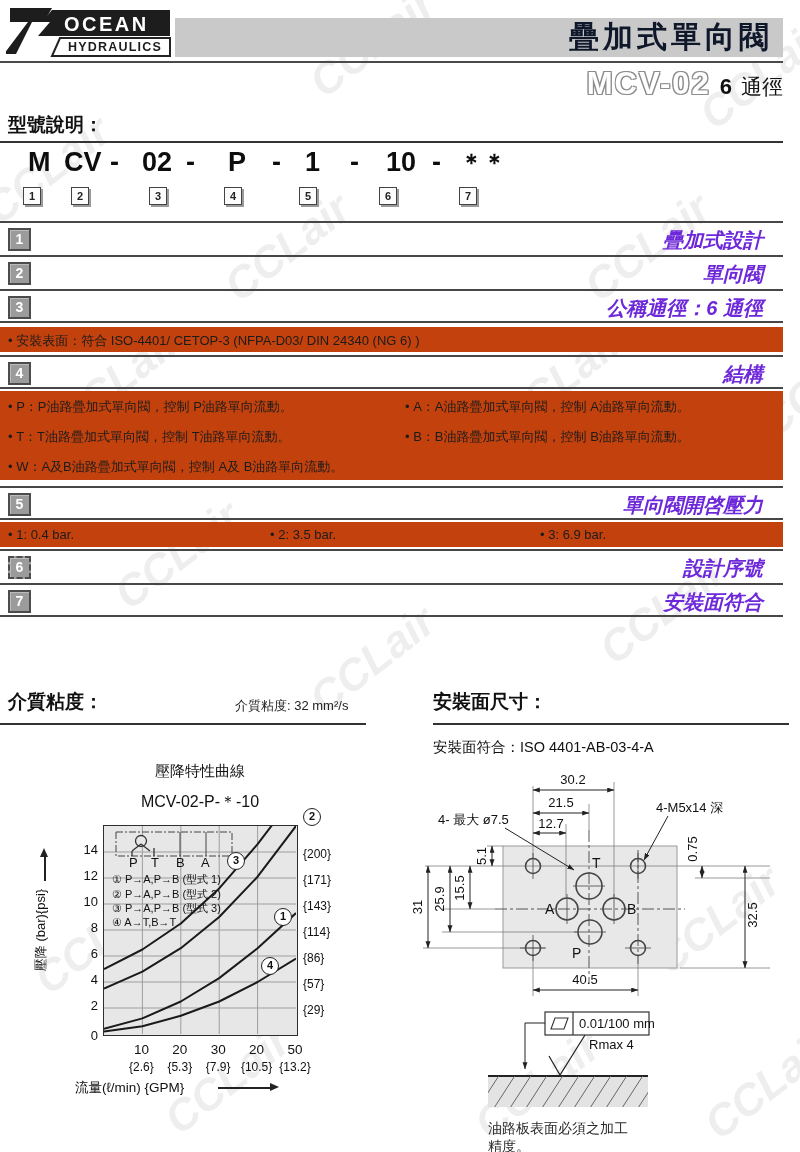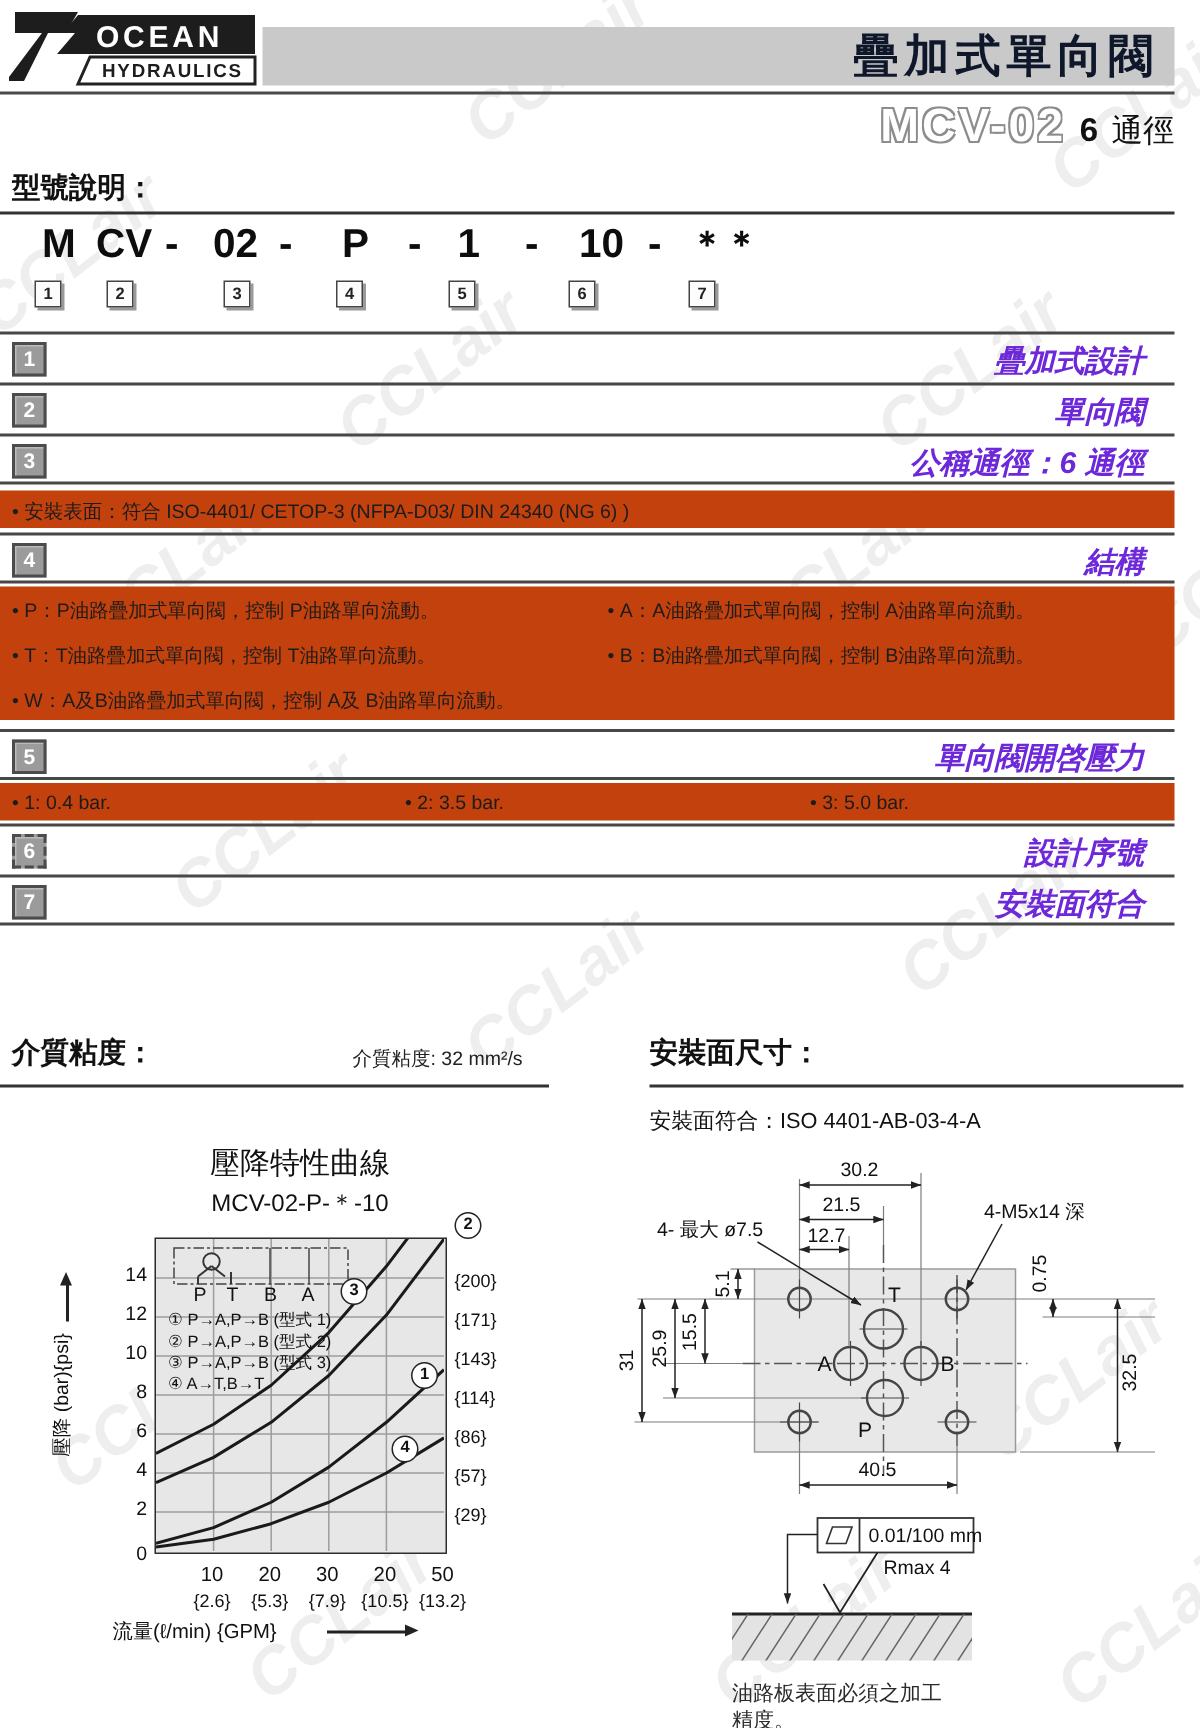--- a/index.html
+++ b/index.html
@@ -163,41 +163,41 @@
     <div class="bullet" style="left:405px;top:37px;">B：B油路疊加式單向閥，控制 B油路單向流動。</div>
   </div>
 
   <div class="abs secrow" style="top:486px;border-bottom:2px solid #474747;">
     <div class="secbox">5</div>
     <div class="sectitle">單向閥開啓壓力</div>
   </div>
   <div class="abs band" style="top:522px;height:25px;">
     <div class="bullet" style="left:8px;top:5px;">1: 0.4 bar.</div>
     <div class="bullet" style="left:270px;top:5px;">2: 3.5 bar.</div>
-    <div class="bullet" style="left:540px;top:5px;">3: 5.0 bar.</div>
+    <div class="bullet" style="left:540px;top:5px;">3: 6.9 bar.</div>
   </div>
 
   <div class="abs secrow" style="top:549px;">
     <div class="secbox" style="border-style:dashed;">6</div>
     <div class="sectitle">設計序號</div>
   </div>
   <div class="abs secrow" style="top:583px;border-bottom:2px solid #474747;">
     <div class="secbox">7</div>
     <div class="sectitle">安裝面符合</div>
   </div>
 
   <div class="abs h-label" style="left:8px;top:689px;">介質粘度：</div>
   <div class="abs smalltext" style="left:235px;top:697px;">介質粘度: 32 mm²/s</div>
   <div class="abs subrule" style="left:0;top:723px;width:366px;height:1.5px;"></div>
 
   <div class="abs h-label" style="left:433px;top:689px;">安裝面尺寸：</div>
   <div class="abs subrule" style="left:433px;top:723px;width:356px;height:1.5px;"></div>
   <div class="abs" style="left:433px;top:738px;font-size:14.5px;">安裝面符合：ISO 4401-AB-03-4-A</div>
 
-  <div class="abs" style="left:60px;top:762px;width:280px;text-align:center;font-size:20px;">壓降特性曲線</div>
+  <div class="abs" style="left:60px;top:762px;width:280px;text-align:center;font-size:15px;">壓降特性曲線</div>
   <div class="abs" style="left:60px;top:792px;width:280px;text-align:center;font-size:16px;">MCV-02-P-＊-10</div>
 
   <div class="abs plot">
     <svg id="plot-svg" width="192" height="208" viewBox="0 0 192 208">
         <line x1="38.400000000000006" y1="0" x2="38.400000000000006" y2="208" stroke="#9d9d9d" stroke-width="1"></line>
         <line x1="76.80000000000001" y1="0" x2="76.80000000000001" y2="208" stroke="#9d9d9d" stroke-width="1"></line>
         <line x1="115.19999999999999" y1="0" x2="115.19999999999999" y2="208" stroke="#9d9d9d" stroke-width="1"></line>
         <line x1="153.60000000000002" y1="0" x2="153.60000000000002" y2="208" stroke="#9d9d9d" stroke-width="1"></line>
         <line x1="0" y1="26" x2="192" y2="26" stroke="#9d9d9d" stroke-width="1"></line>
         <line x1="0" y1="52" x2="192" y2="52" stroke="#9d9d9d" stroke-width="1"></line>

